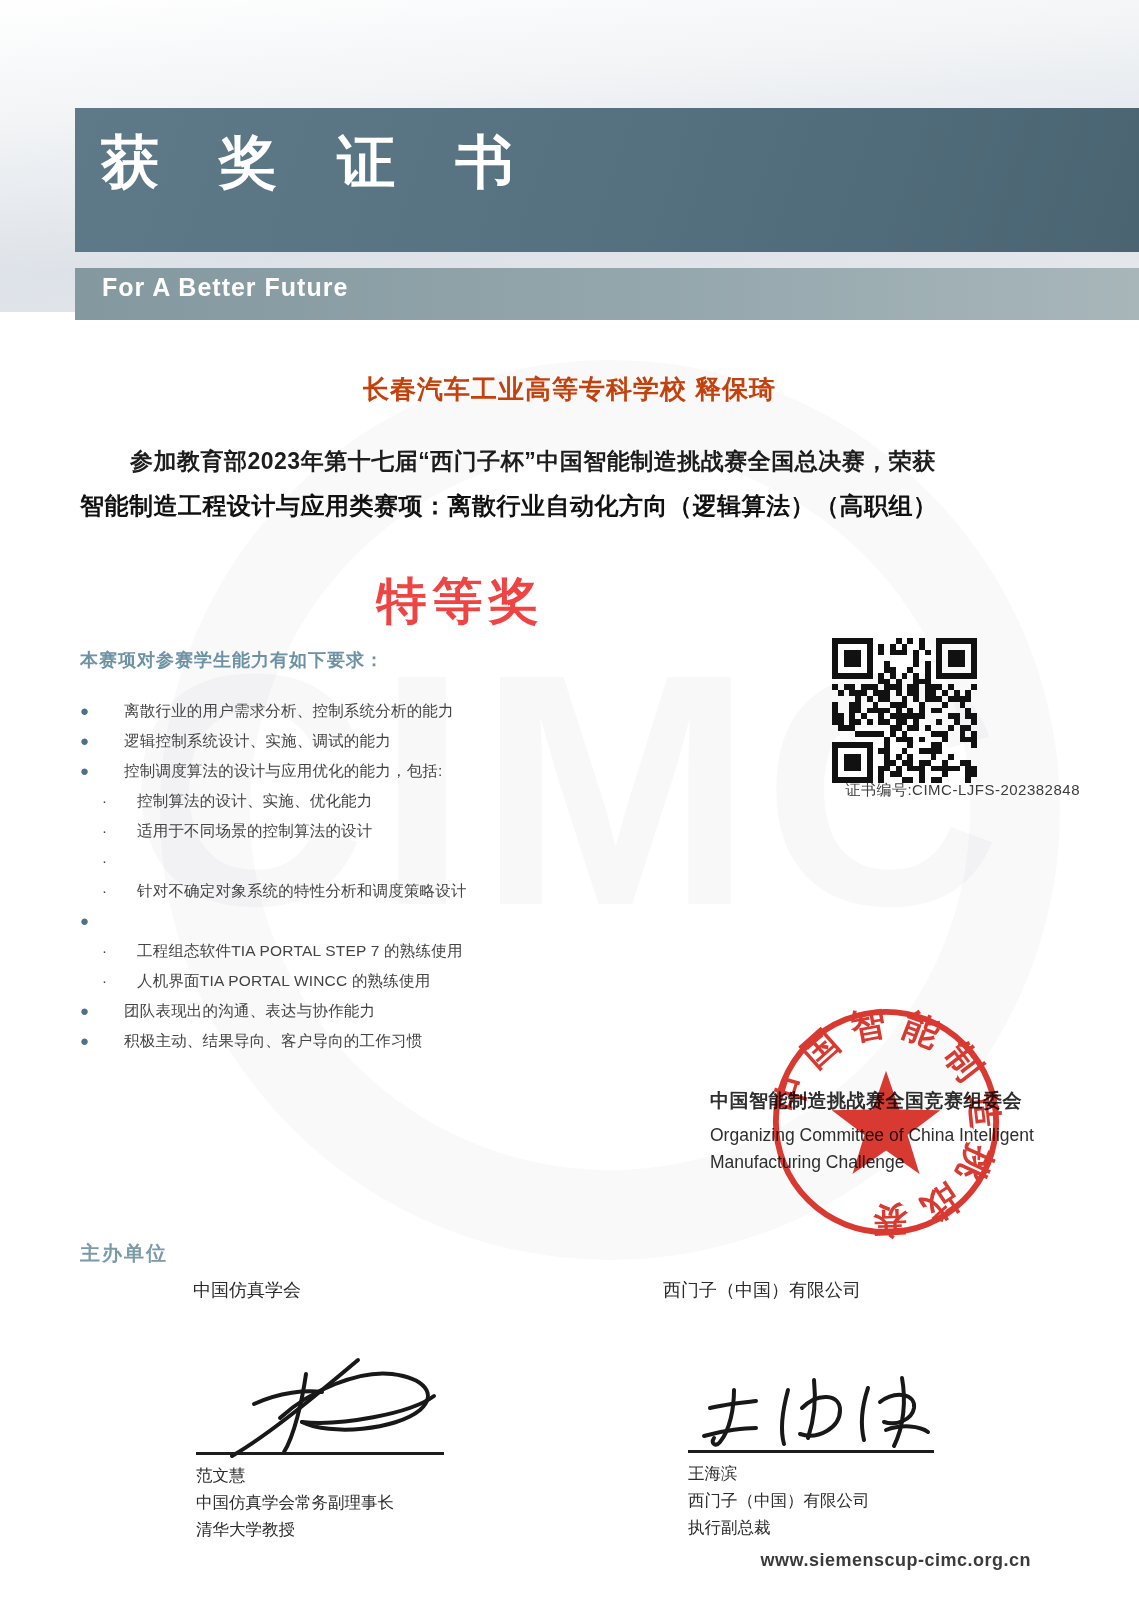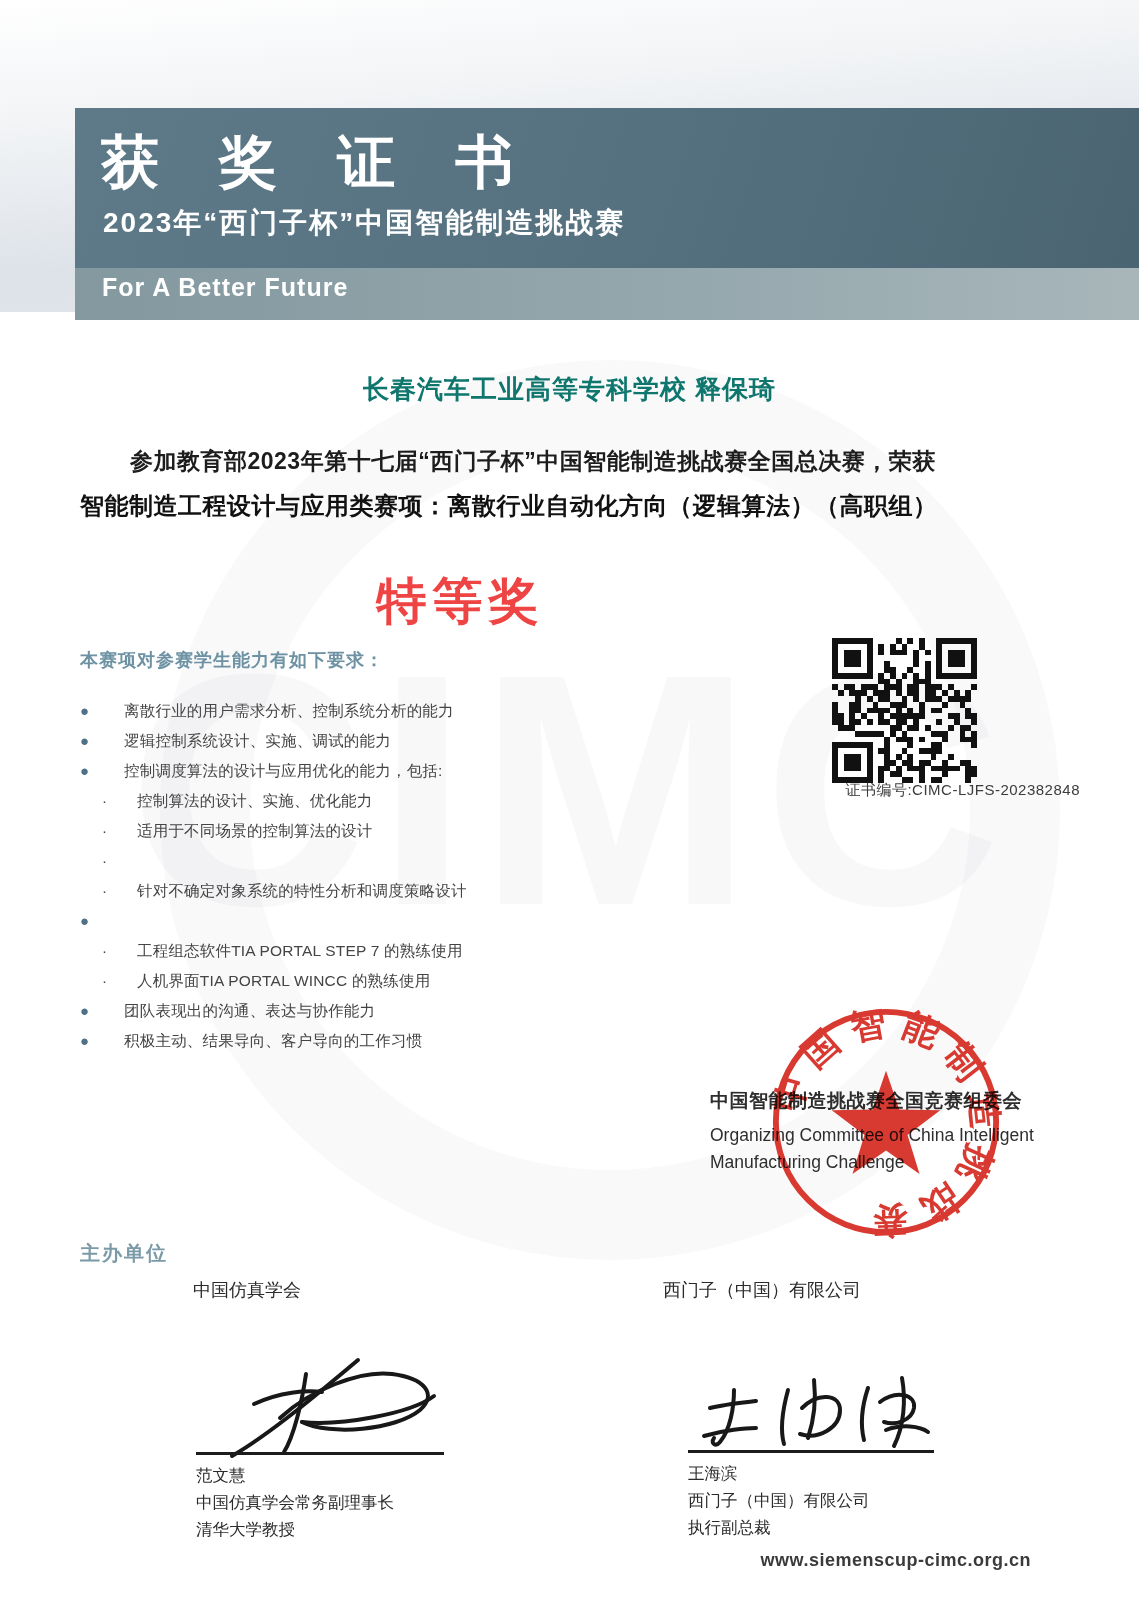--- a/index.html
+++ b/index.html
@@ -8,21 +8,21 @@
   .page {
     position:relative; width:1139px; height:1612px; margin:0 auto;
     background:#ffffff; overflow:hidden;
   }
   
   .top-gradient {
     position:absolute; left:0; top:0; width:1139px; height:312px;
     background:linear-gradient(175deg,#ffffff 0%,#f2f4f6 30%,#dde2e8 68%,#e7eaee 100%);
   }
   .header-block {
-    position:absolute; left:75px; top:108px; width:1064px; height:160px;
+    position:absolute; left:75px; top:108px; width:1064px; height:144px;
     background:linear-gradient(108deg,#5e7a88 0%,#567280 48%,#4a6472 100%);
   }
   .header-title {
     position:absolute; left:26px; top:16px; color:#fff; font-size:58px;
     font-weight:bold; letter-spacing:22px; white-space:nowrap;
   }
   .header-subtitle {
     position:absolute; left:28px; top:96px; color:#fff; font-size:28px;
     font-weight:bold; letter-spacing:2px; white-space:nowrap;
   }
@@ -42,21 +42,21 @@
   }
   .watermark-ring {
     position:absolute; left:160px; top:360px; width:900px; height:900px;
     border-radius:50%; border:90px solid rgba(130,140,148,0.05);
     z-index:0; pointer-events:none;
   }
   
   .content { position:relative; z-index:1; }
   .recipient-line {
     position:absolute; left:0; top:372px; width:1139px; text-align:center;
-    font-size:26px; font-weight:bold; color:#0f766e; letter-spacing:1px;
+    font-size:26px; font-weight:bold; color:#c2410c; letter-spacing:1px;
   }
   .body-line1 {
     position:absolute; left:84px; top:446px; width:1000px;
     font-size:23px; font-weight:bold; color:#1d1d1d; text-indent:2em; letter-spacing:0.5px;
   }
   .body-line2 {
     position:absolute; left:80px; top:490px; width:1010px;
     font-size:24px; font-weight:bold; color:#111; letter-spacing:0.5px;
   }
   .award-text {
@@ -114,21 +114,20 @@
 <body>
 
 <div class="page">
 
   <div class="watermark-ring"></div>
   <div class="watermark-text">CIMC</div>
 
   <div class="top-gradient"></div>
   <div class="header-block">
     <div class="header-title">获 奖 证 书</div>
-    <div class="header-subtitle">2023年“西门子杯”中国智能制造挑战赛</div>
   </div>
   <div class="banner-band">
     <div class="banner-text">For A Better Future</div>
   </div>
 
   <div class="content">
 
     <div class="recipient-line">长春汽车工业高等专科学校  释保琦</div>
     <div class="body-line1">参加教育部2023年第十七届“西门子杯”中国智能制造挑战赛全国总决赛，荣获</div>
     <div class="body-line2">智能制造工程设计与应用类赛项：离散行业自动化方向（逻辑算法）（高职组）</div>

